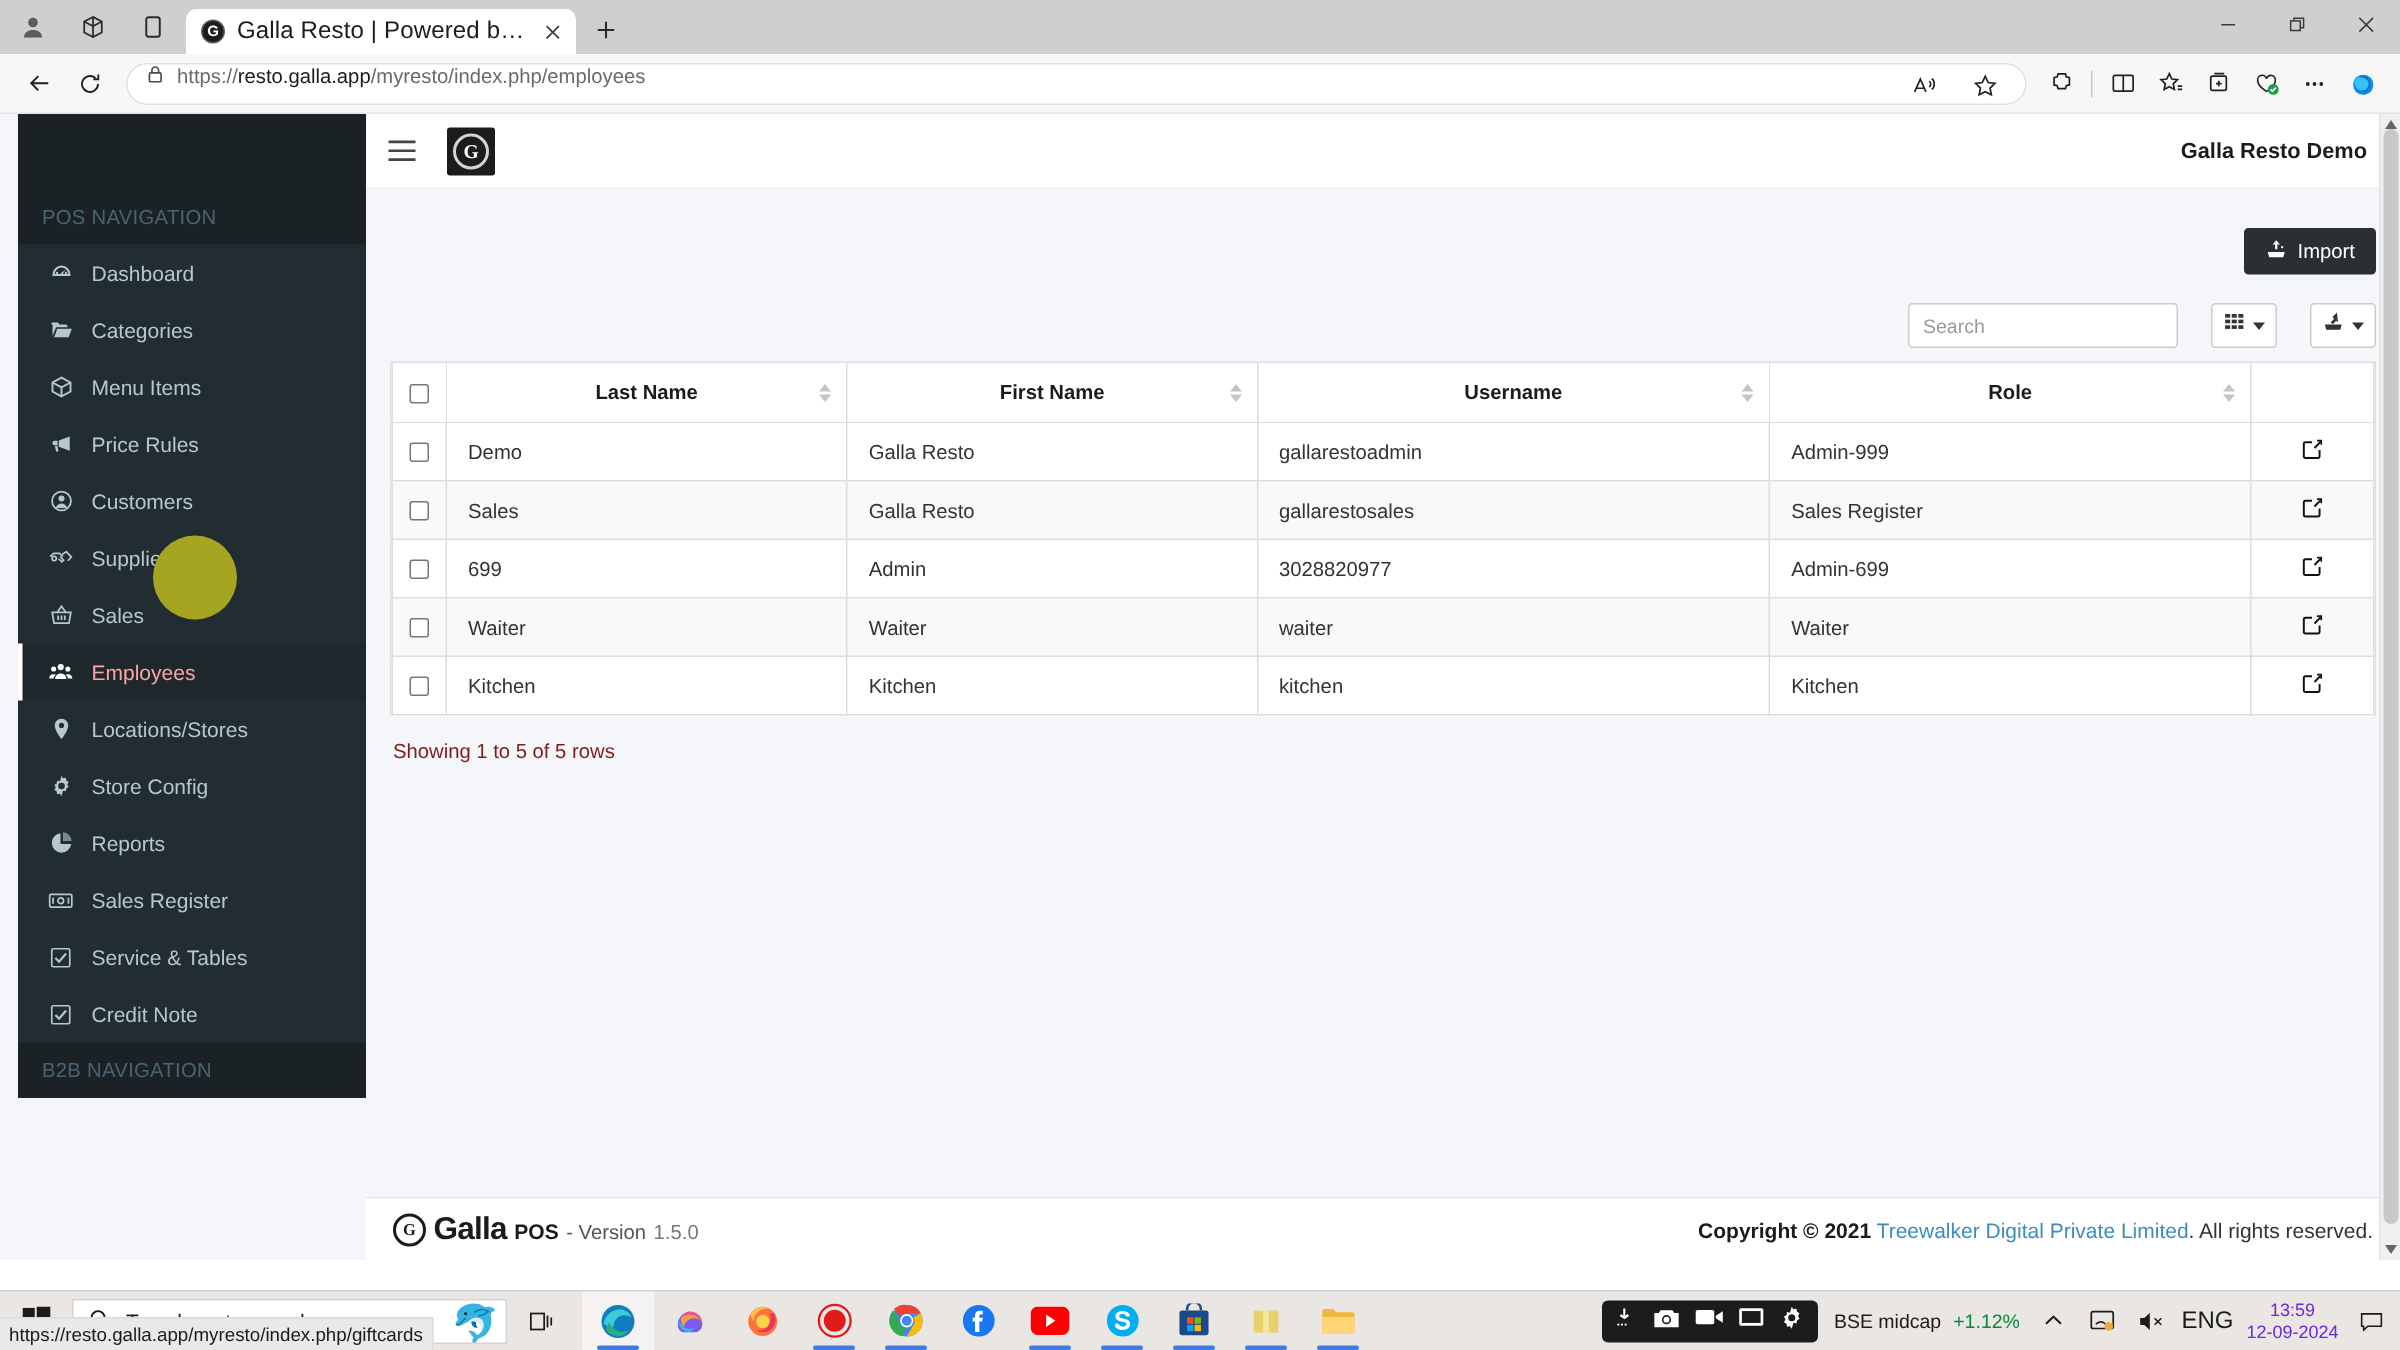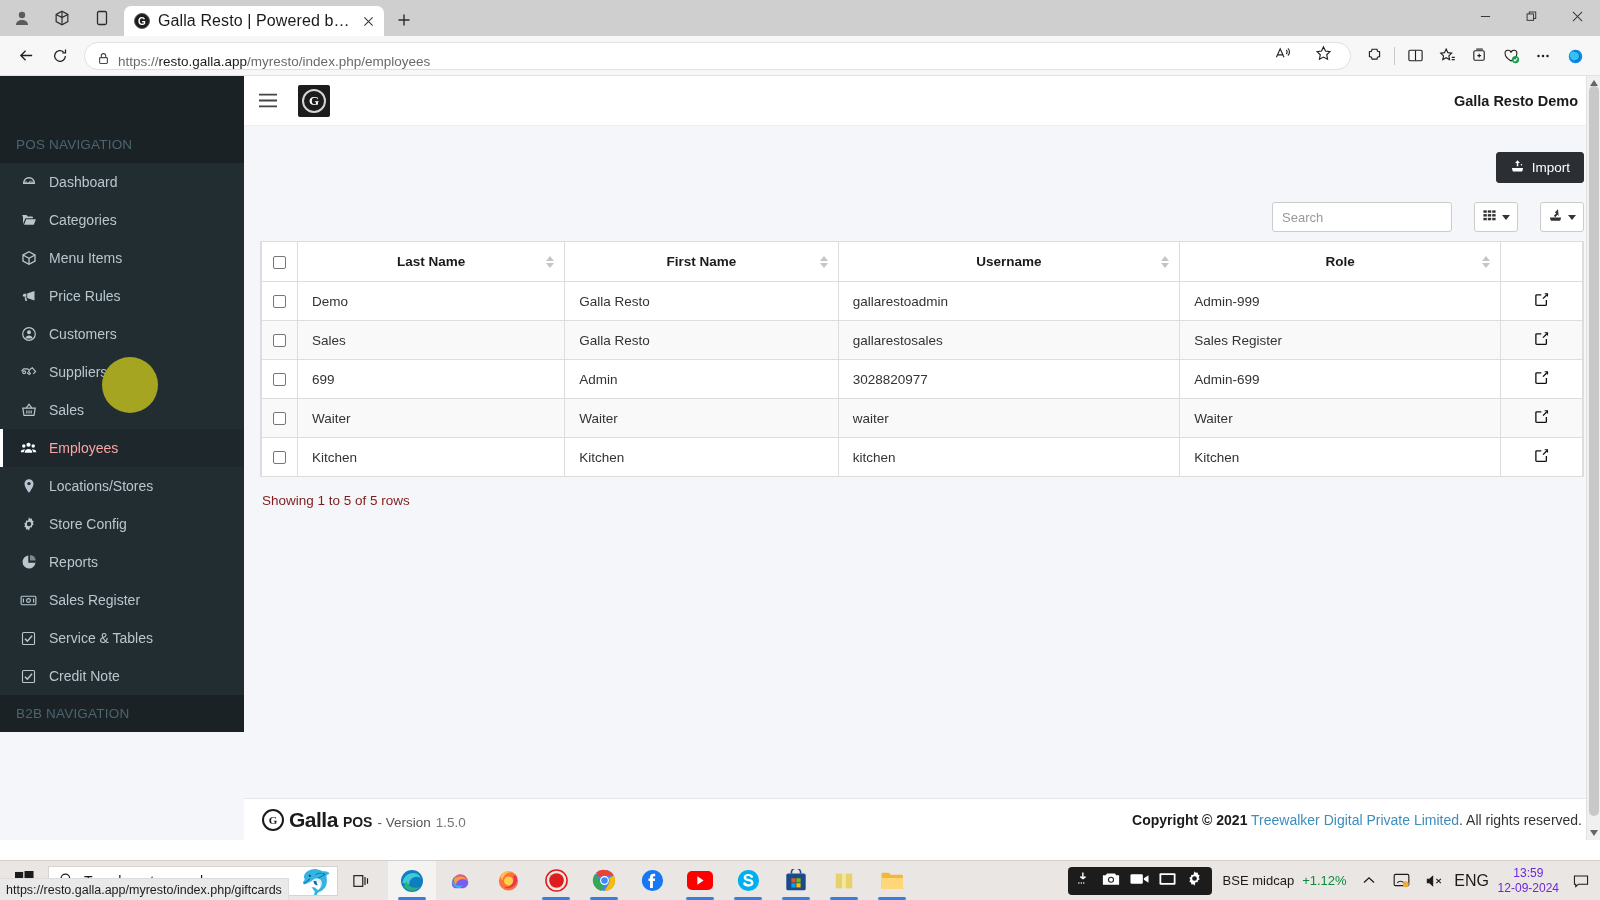--- a/index.html
+++ b/index.html
@@ -56,38 +56,38 @@
     position: absolute; top: 36px; left: 0; width: 1600px; height: 40px;
     background: #f7f7f7; display: flex; align-items: center; padding: 0 10px; gap: 2px;
     border-bottom: 1px solid #e3e3e3;
   }
   .nav-btn {
     width: 32px; height: 32px; border-radius: 50%;
     display: flex; align-items: center; justify-content: center; color: #1f1f1f;
   }
   .omnibox {
     flex: 1 1 auto; height: 28px; background: #ffffff; border-radius: 14px;
-    display: flex; align-items: flex-end; padding: 0 8px 0 12px; gap: 8px;
+    display: flex; align-items: flex-start; padding: 0 8px 0 12px; gap: 8px;
     margin: 0 6px; border: 1px solid #e0e0e0;
   }
   .omnibox-url { font-size: 13.5px; color: #6a6a6a; white-space: nowrap; }
   .omnibox-url b { color: #1b1b1b; font-weight: normal; }
   .omni-right { margin-left: auto; display: flex; align-items: center; gap: 10px; padding-right: 4px; }
   .tb-icon { width: 30px; height: 30px; display: flex; align-items: center; justify-content: center; color: #202020; }
   .tb-sep { width: 1px; height: 18px; background: #c8c8c8; margin: 0 3px; }
 
   
   .viewport {
     position: absolute; top: 76px; left: 0; width: 1600px; height: 764px;
     background: #f4f6f9; overflow: hidden;
   }
 
   
   .sidebar {
-    position: absolute; top: 0; left: 0; width: 244px; height: 620px;
+    position: absolute; top: 0; left: 12px; width: 244px; height: 620px;
     background: #222d32; color: #b8c7ce;
   }
   .sidebar-top { height: 50px; background: #1a2226; }
   .nav-header {
     padding: 11px 15px 11px 16px; font-size: 13.5px; color: #4b646f;
     background: #1a2226; font-weight: normal; letter-spacing: .2px;
   }
   .nav-item {
     display: flex; align-items: center; gap: 11px;
     padding: 10px 5px 10px 16px; font-size: 14px; color: #b8c7ce;

